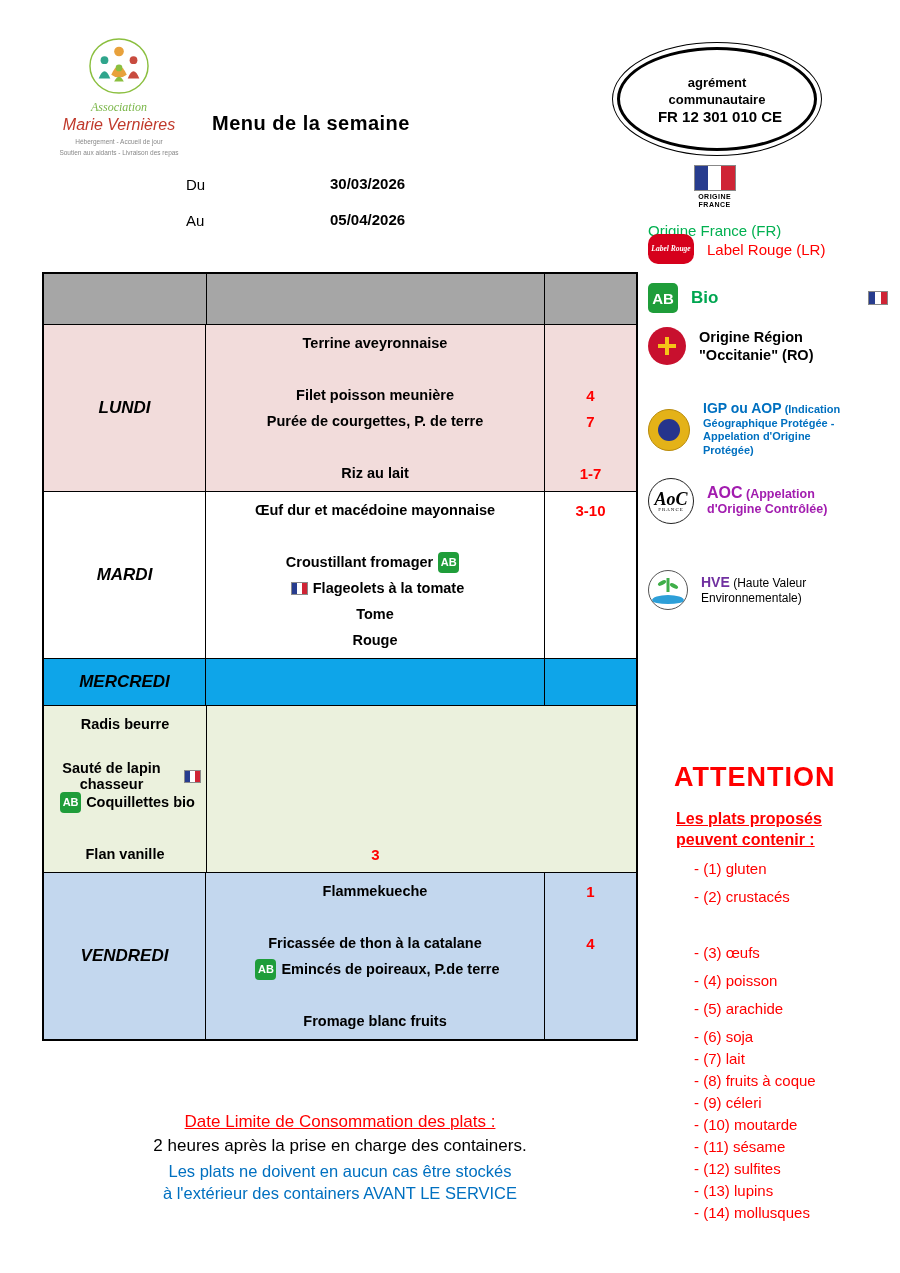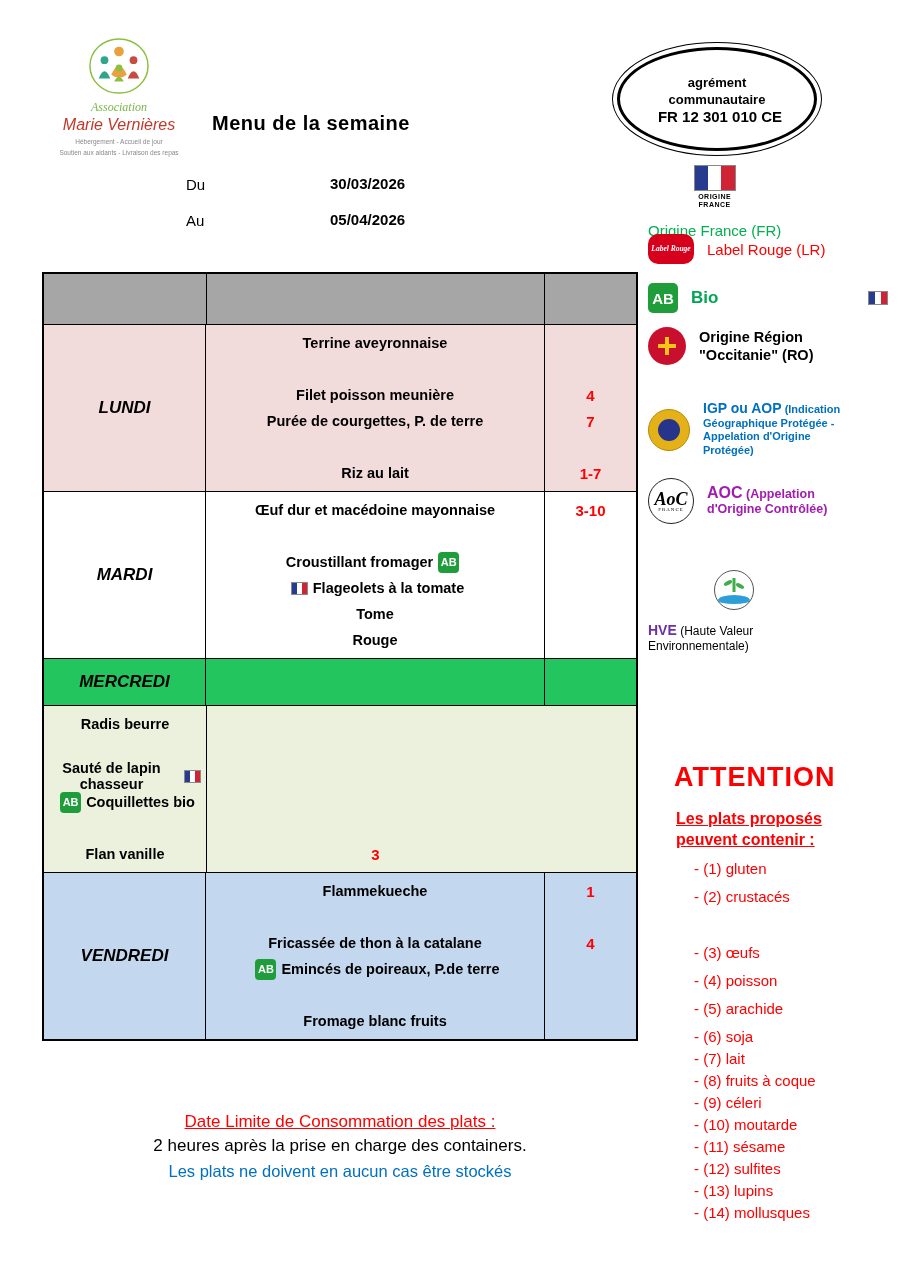--- a/index.html
+++ b/index.html
@@ -45,21 +45,21 @@
   .ab-logo{display:inline-flex;flex:none;width:21px;height:21px;background:#1f9d3a;color:#fff;font-weight:bold;font-size:11px;align-items:center;justify-content:center;border-radius:4px;margin:0 5px;font-style:normal;}
 
   
   .legend-item{position:absolute;display:flex;align-items:center;gap:13px;}
   .pos-of{left:648px;top:165px;flex-direction:column;}
   .pos-lr{left:648px;top:234px;}
   .pos-bio{left:648px;top:283px;width:240px;}
   .pos-occ{left:648px;top:327px;}
   .pos-igp{left:648px;top:402px;}
   .pos-aoc{left:648px;top:478px;}
-  .pos-hve{left:648px;top:570px;flex-direction:column;}
+  .pos-hve{left:648px;top:570px;}
 
   .of-icon{width:48px;flex:none;text-align:center;}
   .of-flag{display:flex;width:42px;height:26px;border:1px solid #888;margin:0 auto 2px;}
   .of-flag i{flex:1;}
   .of-text{font-size:7px;font-weight:bold;line-height:8px;display:block;letter-spacing:.5px;}
   .lr-icon{width:46px;height:30px;flex:none;background:#d6001c;border-radius:10px;color:#fff;display:flex;align-items:center;justify-content:center;font-size:7.5px;font-style:italic;font-weight:bold;text-align:center;line-height:8px;font-family:"Liberation Serif",serif;}
   .ab-big{width:30px;height:30px;flex:none;background:#1f9d3a;border-radius:5px;color:#fff;font-weight:bold;font-size:15px;display:flex;align-items:center;justify-content:center;}
   .occ-icon{width:38px;height:38px;flex:none;border-radius:50%;background:#c8102e;display:flex;align-items:center;justify-content:center;}
   .occ-cross{position:relative;width:18px;height:18px;}
   .occ-cross::before{content:"";position:absolute;left:0;right:0;top:7px;height:4px;background:#f5c518;}
@@ -268,21 +268,21 @@
         </div>
         <div class="alg-col">
           <div class="alg-line">3-10</div>
           <div class="alg-line"></div>
           <div class="alg-line"></div>
           <div class="alg-line"></div>
           <div class="alg-line"></div>
           <div class="alg-line"></div>
         </div>
       </div>
-      <div class="day-block day-short" style="background: #22c55e;">
+      <div class="day-block day-short" style="background: #0ea5e9;">
         <div class="day-name">MERCREDI</div>
         <div class="dish-col">
           <div class="dish-line"></div>
         </div>
         <div class="alg-col">
           <div class="alg-line"></div>
         </div>
       </div>
       <div class="day-block" style="background: rgb(235, 241, 221);">
         <div class="dish-col">
@@ -366,13 +366,14 @@
     <li>- (11) sésame</li>
     <li>- (12) sulfites</li>
     <li>- (13) lupins</li>
     <li>- (14) mollusques</li>
   </ul>
 
 <div class="footer">
   <div class="f1">Date Limite de Consommation des plats :</div>
   <div class="f2">2 heures après la prise en charge des containers.</div>
   <div class="f3">Les plats ne doivent en aucun cas être stockés</div>
+  <div class="f4">à l'extérieur des containers AVANT LE SERVICE</div>
 </div>
 
 </body></html>

